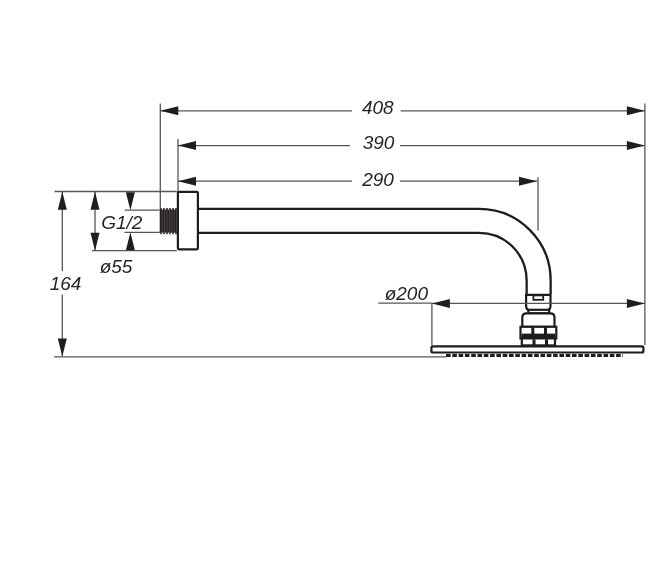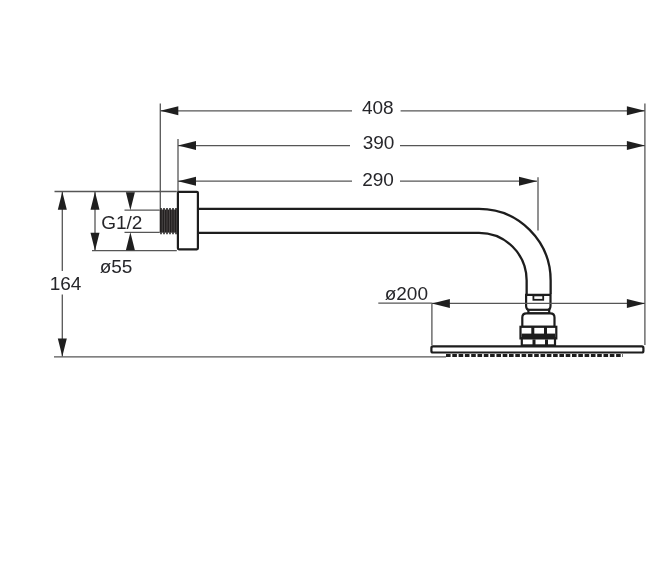--- a/index.html
+++ b/index.html
@@ -1,16 +1,16 @@
 <!DOCTYPE html>
 <html><head>
 <meta charset="utf-8">
 <style>
   html,body{margin:0;padding:0;background:#ffffff;}
-  #wrap{width:661px;height:525px;position:relative;background:#fde047;overflow:hidden;}
+  #wrap{width:661px;height:525px;position:relative;background:#fde047;overflow:hidden;font-style:italic;}
   text{font-family:"Liberation Sans",sans-serif;fill:#26262a;}
 </style>
 </head>
 <body>
 <div id="wrap">
 <svg width="661" height="576" viewBox="0 0 661 576">
   <rect x="0" y="0" width="661" height="576" fill="#ffffff"></rect>
 
   <g stroke="#565656" stroke-width="1.3" fill="none">
     <line x1="160.3" y1="103.5" x2="160.3" y2="209.5"></line>

